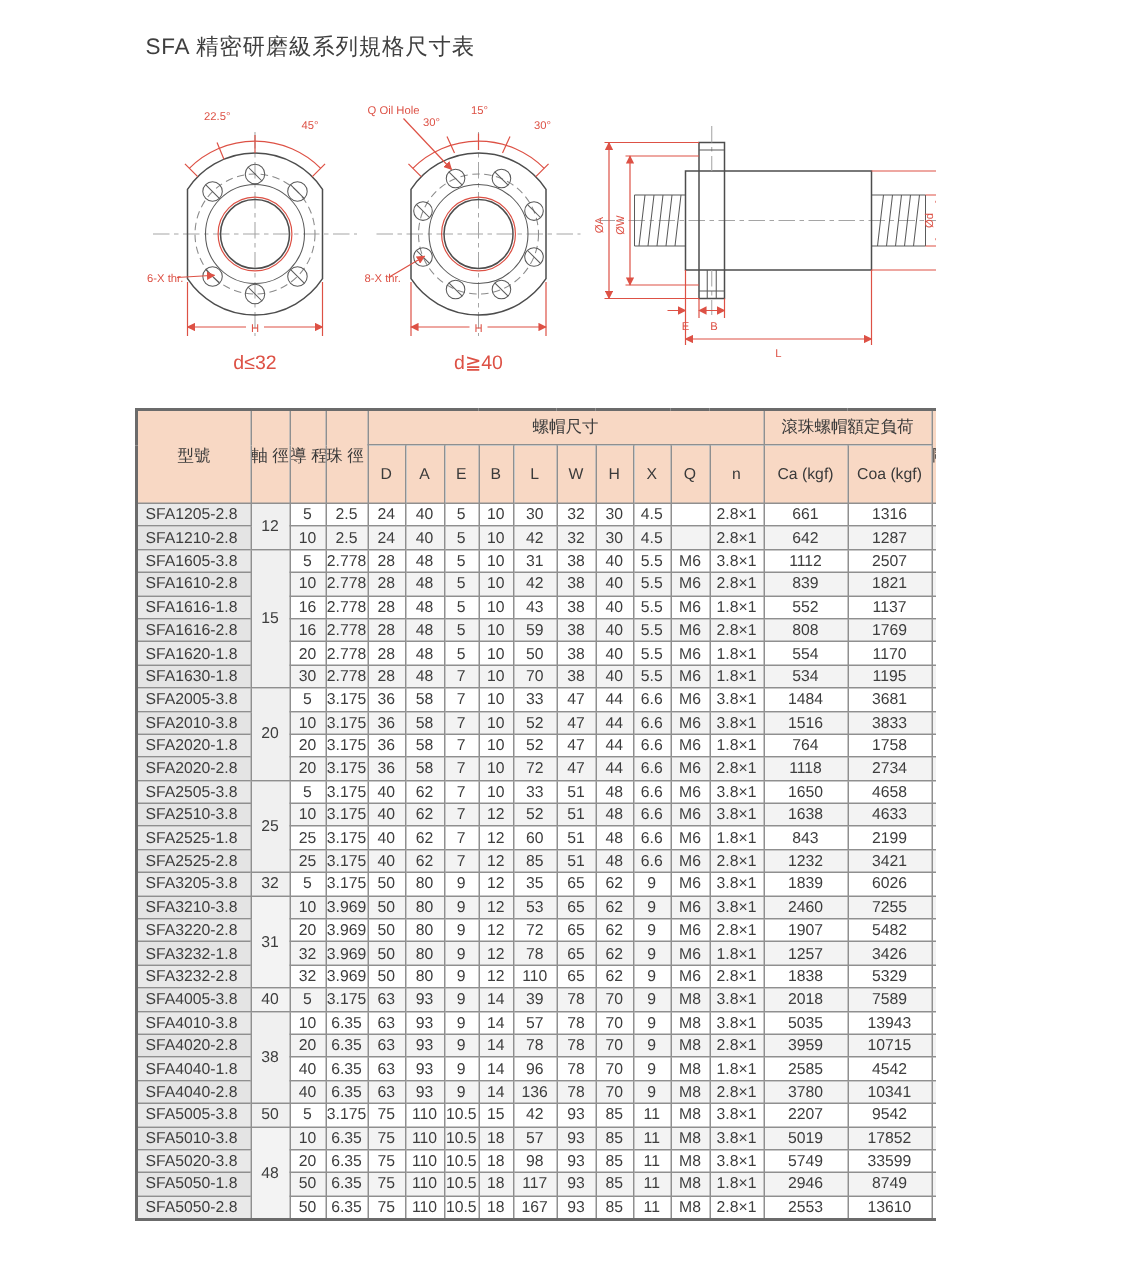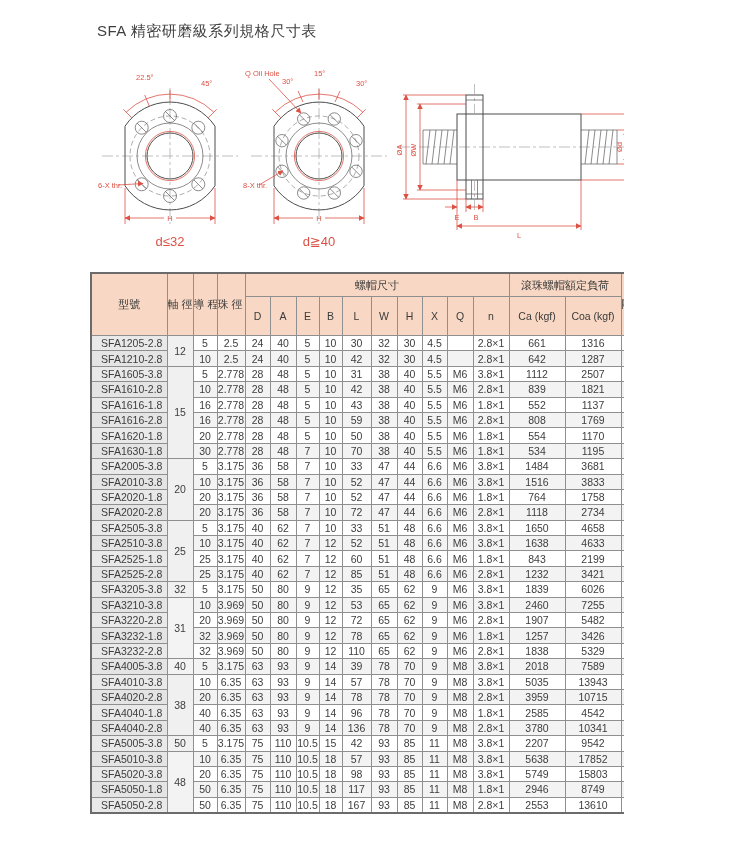--- a/index.html
+++ b/index.html
@@ -20,21 +20,21 @@
   table.spec{position:absolute;left:90px;top:272px;width:567px;border-collapse:collapse;
              table-layout:fixed;font-size:10.5px;}
   table.spec th,table.spec td{border:1px solid #8f8f8f;text-align:center;vertical-align:middle;
              padding:0;line-height:1.15;overflow:hidden;white-space:nowrap;}
   table.spec{border:2px solid #6b6b6b;}
   thead th{background:#f8d8c4;font-weight:normal;color:#3a3a3a;}
   th.stack{white-space:pre-line;font-size:10px;line-height:1.08;}
   tr.h1 th{height:22px;font-size:11px;}
   tr.h2 th{height:38px;font-size:10.5px;}
   tbody td{height:14.4px;color:#3d3d3d;}
-  tbody td.model{background:#e9e9e9;text-align:center;padding-left:5px;}
+  tbody td.model{background:#e9e9e9;text-align:left;padding-left:5px;}
   tbody td.dcol{background:#f0f0f0;}
   tbody tr.alt td{background:#f3f3f3;}
   tbody tr.alt td.model{background:#e4e4e4;}
 </style>
 </head>
 <body>
 
 <div class="page">
 
   <div class="title">SFA 精密研磨級系列規格尺寸表</div>
@@ -742,40 +742,40 @@
           <td>75</td>
           <td>110</td>
           <td>10.5</td>
           <td>18</td>
           <td>57</td>
           <td>93</td>
           <td>85</td>
           <td>11</td>
           <td>M8</td>
           <td>3.8×1</td>
-          <td>5638</td>
+          <td>5019</td>
           <td>17852</td>
           <td>79</td>
         </tr>
         <tr>
           <td class="model">SFA5020-3.8</td>
           <td>20</td>
           <td>6.35</td>
           <td>75</td>
           <td>110</td>
           <td>10.5</td>
           <td>18</td>
           <td>98</td>
           <td>93</td>
           <td>85</td>
           <td>11</td>
           <td>M8</td>
           <td>3.8×1</td>
           <td>5749</td>
-          <td>15803</td>
+          <td>33599</td>
           <td>87</td>
         </tr>
         <tr class="alt">
           <td class="model">SFA5050-1.8</td>
           <td>50</td>
           <td>6.35</td>
           <td>75</td>
           <td>110</td>
           <td>10.5</td>
           <td>18</td>

